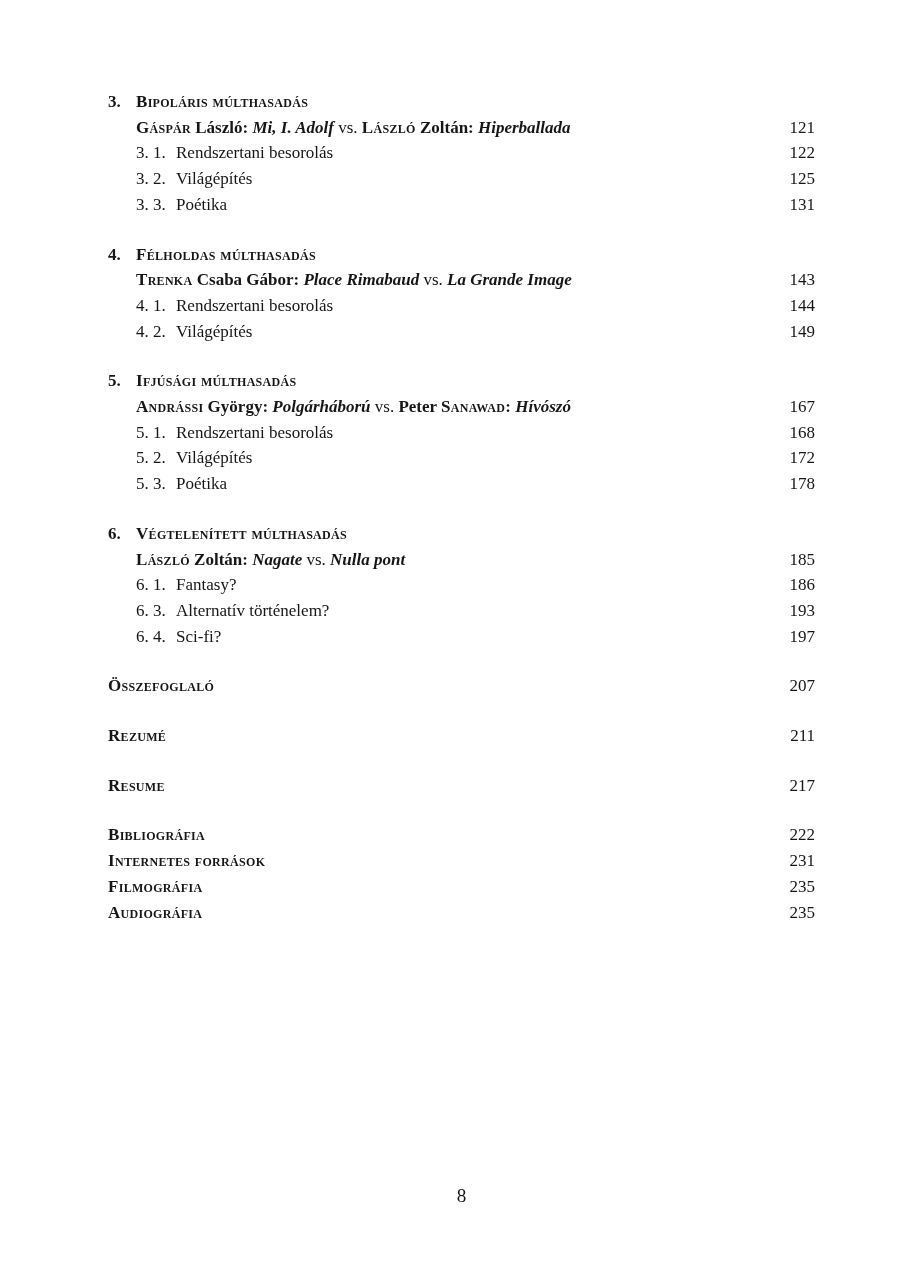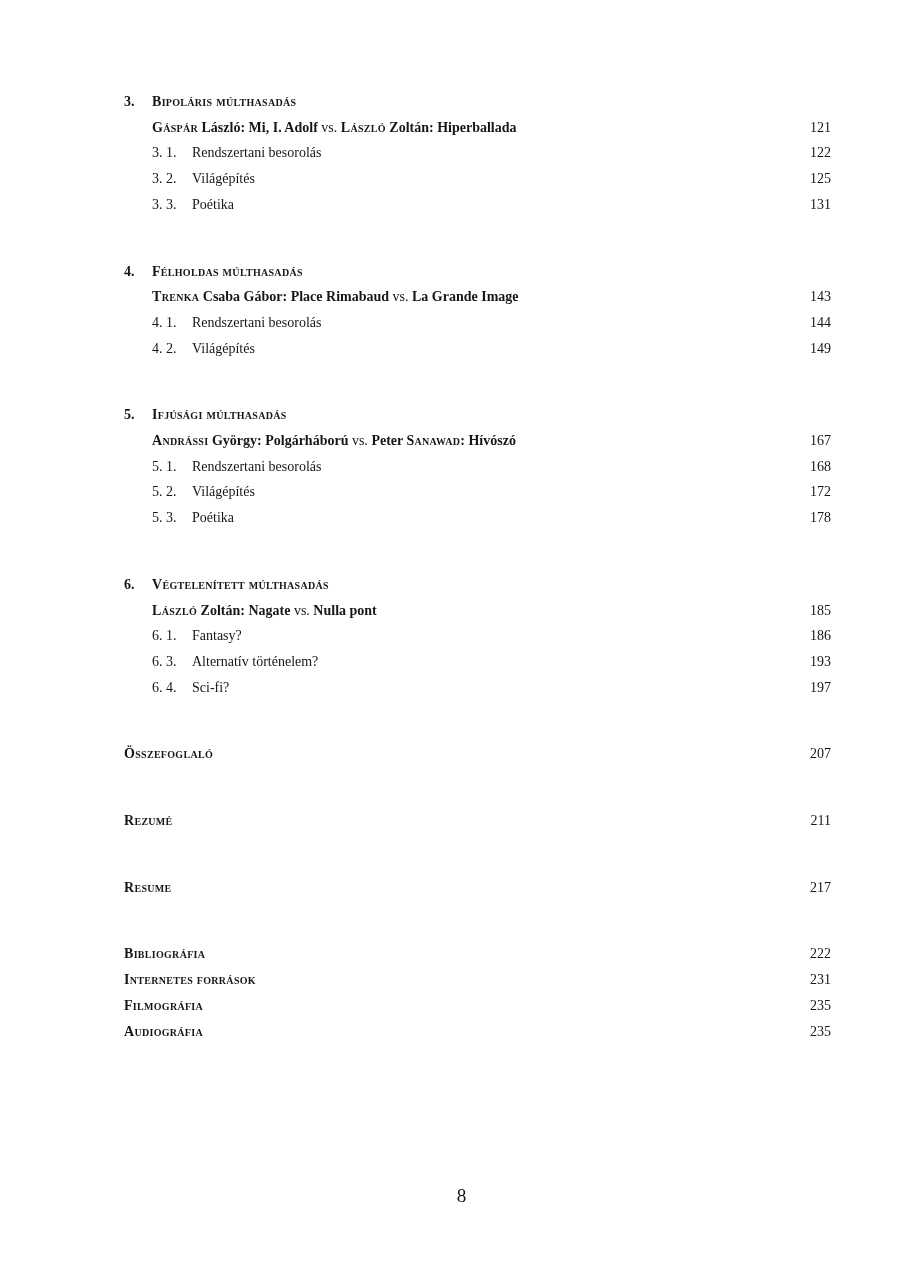--- a/index.html
+++ b/index.html
@@ -11,39 +11,39 @@
     position: relative;
     width: 920px;
     height: 1276px;
     background: #ffffff;
     overflow: hidden;
     font-family: "Liberation Serif", serif;
     color: #161616;
   }
   .toc {
     position: absolute;
-    left: 124px;
+    left: 108px;
     top: 89px;
     width: 707px;
-    font-size: 14px;
+    font-size: 17px;
     line-height: 25.7px;
   }
   .row {
     display: flex;
     align-items: baseline;
   }
-  .row.gap { margin-top: 41px; }
+  .row.gap { margin-top: 24px; }
   .row.work, .row.sub { padding-left: 28px; }
   .label { flex: 1; white-space: nowrap; }
   .pagenum { text-align: right; white-space: nowrap; }
   .num { display: inline-block; }
   .secnum { width: 28px; font-weight: 700; }
   .subnum { width: 40px; }
   .b { font-weight: 700; }
-  .i { }
+  .i { font-style: italic; }
   .sc { font-variant: small-caps; letter-spacing: 0.3px; }
   .footer-folio {
     position: absolute;
     left: 108px;
     top: 1183px;
     width: 707px;
     text-align: center;
     font-size: 19.2px;
     line-height: 25.7px;
   }

